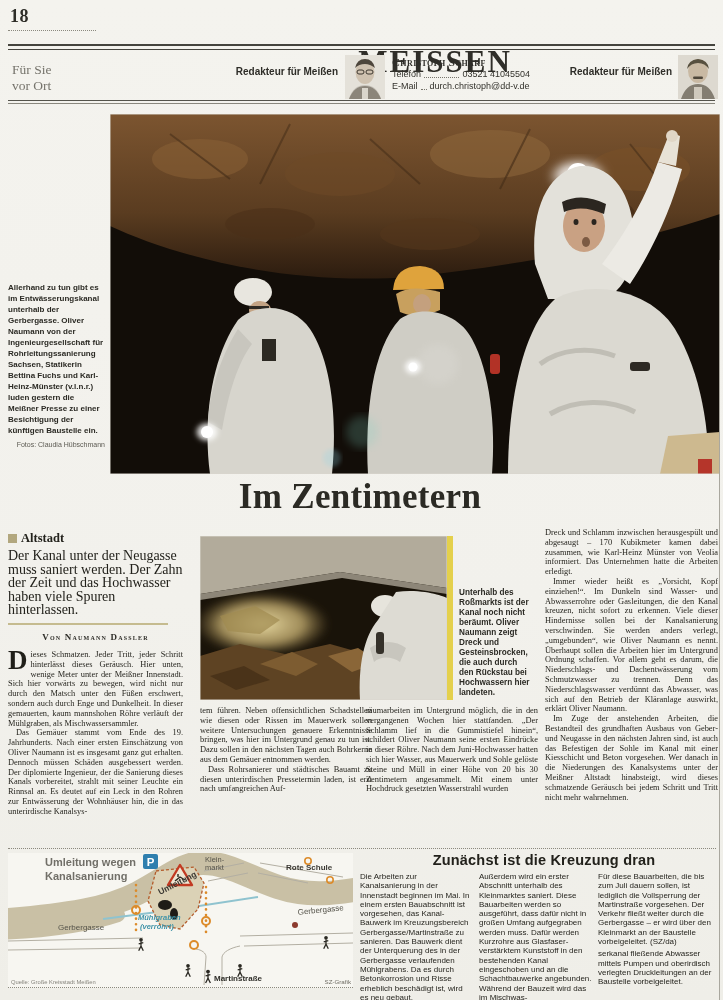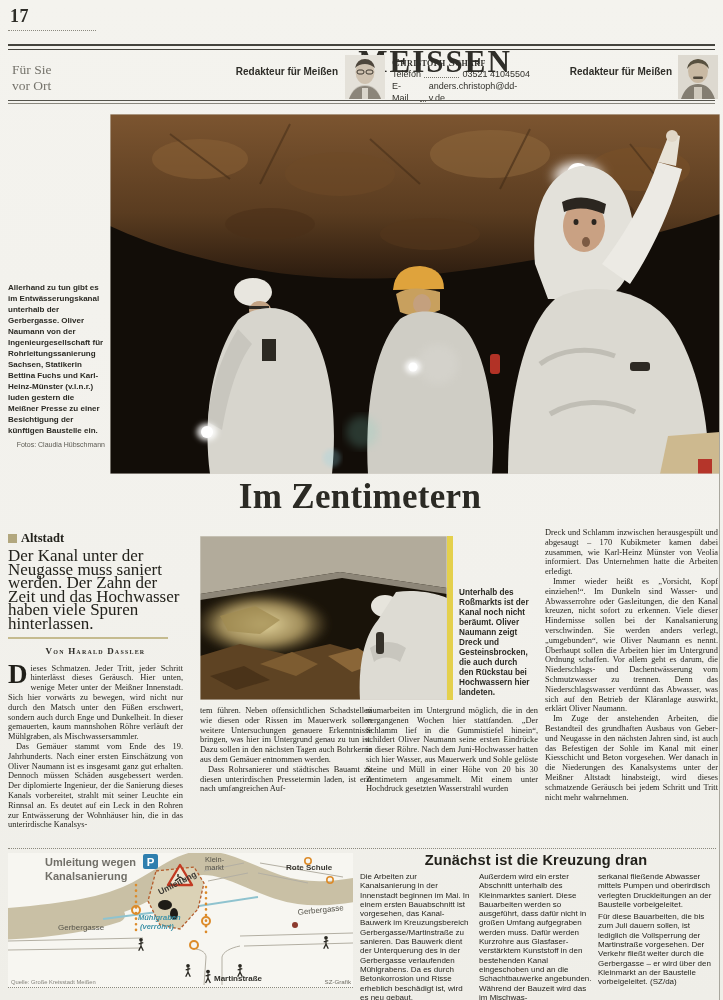--- a/index.html
+++ b/index.html
@@ -19,39 +19,39 @@
   .role{font-size:10px;font-weight:bold;color:#2e2d28;}
   .c-name{font-size:11px;font-variant:small-caps;font-weight:bold;letter-spacing:.4px;color:#2e2d28;}
   .c-row{display:flex;align-items:flex-end;font-family:"Liberation Sans",sans-serif;font-size:9px;color:#33322c;width:138px;line-height:12px;}
   .c-row .lead{flex:1;border-bottom:1px dotted #77756c;margin:0 3px 2px 3px;min-width:6px;}
   
   .caption{font-family:"Liberation Sans",sans-serif;font-weight:bold;font-size:8px;line-height:11px;color:#2b2a24;}
   .credit{font-family:"Liberation Sans",sans-serif;font-size:7px;color:#5c5a52;}
   .headline{font-size:35px;font-weight:bold;color:#2b2a24;text-align:center;letter-spacing:.3px;}
   .kicker{font-size:12.5px;font-weight:bold;color:#23221c;}
   .kicker-sq{display:inline-block;width:9px;height:9px;background:#b2a77e;margin-right:4px;vertical-align:-1px;}
-  .deck{font-size:17px;line-height:13.6px;color:#23221c;}
+  .deck{font-size:14px;line-height:13.6px;color:#23221c;}
   .beige-rule{height:2px;background:#c5bb8f;}
   .byline{font-size:9px;font-variant:small-caps;font-weight:bold;letter-spacing:1.2px;text-align:center;color:#2e2d28;}
   .body{font-size:8.4px;line-height:9.8px;text-align:justify;color:#201f19;}
   .body p{margin:0;}
   .body p.ind{text-indent:8px;}
   .dropcap{float:left;font-size:27px;line-height:20px;font-weight:bold;padding-right:3px;color:#201f19;}
   
   .b-headline{font-family:"Liberation Sans",sans-serif;font-size:14.5px;font-weight:bold;color:#22211b;text-align:center;letter-spacing:.2px;}
   .b-body{font-family:"Liberation Sans",sans-serif;font-size:8px;line-height:9.3px;color:#26251f;text-align:left;}
   .b-body p{margin:0 0 3px 0;}
   .edge-line{width:1px;background:#a9a79e;}
 </style>
 </head>
 <body>
 
 <div id="page">
 
-  <div class="abs pagenum" style="left:10px;top:6px;">17</div>
+  <div class="abs pagenum" style="left:10px;top:6px;">18</div>
   <div class="abs dotted" style="left:8px;top:30px;width:88px;"></div>
   <div class="abs section-title" style="left:310px;top:8px;width:250px;margin-top:36px;">MEISSEN</div>
   <div class="abs rule-double" style="left:8px;top:44px;width:707px;"></div>
 
   <div class="abs fuer-sie" style="left:12px;top:62px;">
     <div>Für Sie</div>
     <div>vor Ort</div>
   </div>
   <div class="abs role sans" style="left:205px;top:66px;width:133px;text-align:right;">Redakteur für Meißen</div>
 
@@ -71,21 +71,21 @@
   <div class="abs" style="left:392px;top:56px;">
     <div class="c-name">Christoph Scharf</div>
     <div class="c-row">
       <span>Telefon</span>
       <span class="lead"></span>
       <span>03521 41045504</span>
     </div>
     <div class="c-row">
       <span>E-Mail</span>
       <span class="lead" style="flex:0 0 6px;"></span>
-      <span>anders.christoph@dd-v.de</span>
+      <span>durch.christoph@dd-v.de</span>
     </div>
   </div>
 
   <div class="abs role sans" style="left:540px;top:66px;width:132px;text-align:right;">Redakteur für Meißen</div>
 
   <div class="abs" style="left:678px;top:55px;">
     <svg width="40" height="44" viewBox="0 0 40 44">
       <rect width="40" height="44" fill="#ddd9d0"></rect>
       <path d="M3,44 Q8,29 20,29 Q32,29 37,44 Z" fill="#837d71"></path>
       <ellipse cx="20" cy="16" rx="10" ry="12" fill="#c9b9a3"></ellipse>
@@ -184,21 +184,21 @@
   <div class="abs credit" style="left:8px;top:441px;width:97px;text-align:right;">Fotos: Claudia Hübschmann</div>
 
   <div class="abs headline" style="left:150px;top:477px;width:420px;">Im Zentimetern</div>
 
   <div class="abs" style="left:8px;top:528px;width:175px;">
     <div>
       <span class="kicker-sq"></span><span class="kicker">Altstadt</span>
     </div>
     <div class="deck" style="margin-top:3px;">Der Kanal unter der Neugasse muss saniert werden. Der Zahn der Zeit und das Hochwasser haben viele Spuren hinterlassen.</div>
     <div class="beige-rule" style="width:160px;margin-top:6px;"></div>
-    <div class="byline" style="margin-top:7px;">Von Harald Dassler</div>
+    <div class="byline" style="margin-top:7px;">Von Naumann Dassler</div>
     <div class="body" style="margin-top:8px;">
       <p><span class="dropcap">D</span><span>ieses Schmatzen. Jeder Tritt, jeder Schritt hinterlässt dieses Geräusch. Hier unten, wenige Meter unter der Meißner Innenstadt. Sich hier vorwärts zu bewegen, wird nicht nur durch den Matsch unter den Füßen erschwert, sondern auch durch Enge und Dunkelheit. In dieser gemauerten, kaum mannshohen Röhre verläuft der Mühlgraben, als Mischwassersammler.</span></p>
       <p class="ind">Das Gemäuer stammt vom Ende des 19. Jahrhunderts. Nach einer ersten Einschätzung von Oliver Naumann ist es insgesamt ganz gut erhalten. Dennoch müssen Schäden ausgebessert werden. Der diplomierte Ingenieur, der die Sanierung dieses Kanals vorbereitet, strahlt mit seiner Leuchte ein Rinnsal an. Es deutet auf ein Leck in den Rohren zur Entwässerung der Wohnhäuser hin, die in das unterirdische Kanalsys-</p>
     </div>
   </div>
 
   <div class="abs" style="left:200px;top:536px;">
     <svg width="247" height="164" viewBox="0 0 247 164">
       <defs>
         <radialGradient id="wallglow" cx="0.5" cy="0.5" r="0.5">
@@ -317,26 +317,26 @@
       <text transform="translate(290,62) rotate(-6)" font-size="8" fill="#55534a">Gerbergasse</text>
       <text x="130" y="67" font-size="7.5" font-weight="bold" font-style="italic" fill="#3f93a8">Mühlgraben</text>
       <text x="132" y="76" font-size="7.5" font-weight="bold" font-style="italic" fill="#3f93a8">(verrohrt)</text>
       <text x="206" y="128" font-size="8" font-weight="bold" fill="#2f2e29">Martinstraße</text>
       <use href="#ped" transform="translate(200,124) scale(1.2)"></use>
       <text x="3" y="131" font-size="5.8" fill="#86847c">Quelle: Große Kreisstadt Meißen</text>
       <text x="343" y="131" font-size="6.2" fill="#6f6d64" text-anchor="end">SZ-Grafik</text>
     </svg>
   </div>
 
-  <div class="abs b-headline" style="left:356px;top:852px;width:360px;">Zunächst ist die Kreuzung dran</div>
+  <div class="abs b-headline" style="left:364px;top:852px;width:360px;">Zunächst ist die Kreuzung dran</div>
   <div class="abs b-body" style="left:360px;top:872px;width:113px;">
     <p>Die Arbeiten zur Kanalsanierung in der Innenstadt beginnen im Mai. In einem ersten Bauabschnitt ist vorgesehen, das Kanal-Bauwerk im Kreuzungsbereich Gerbergasse/Martinstraße zu sanieren. Das Bauwerk dient der Unterquerung des in der Gerbergasse verlaufenden Mühlgrabens. Da es durch Betonkorrosion und Risse erheblich beschädigt ist, wird es neu gebaut.</p>
   </div>
   <div class="abs b-body" style="left:479px;top:872px;width:113px;">
     <p>Außerdem wird ein erster Abschnitt unterhalb des Kleinmarktes saniert. Diese Bauarbeiten werden so ausgeführt, dass dafür nicht in großen Umfang aufgegraben werden muss. Dafür werden Kurzrohre aus Glasfaser-verstärktem Kunststoff in den bestehenden Kanal eingeschoben und an die Schachtbauwerke angebunden. Während der Bauzeit wird das im Mischwas-</p>
   </div>
   <div class="abs b-body" style="left:598px;top:872px;width:118px;">
+    <p>Für diese Bauarbeiten, die bis zum Juli dauern sollen, ist lediglich die Vollsperrung der Martinstraße vorgesehen. Der Verkehr fließt weiter durch die Gerbergasse – er wird über den Kleinmarkt an der Baustelle vorbeigeleitet. (SZ/da)</p>
     <p>serkanal fließende Abwasser mittels Pumpen und oberirdisch verlegten Druckleitungen an der Baustelle vorbeigeleitet.</p>
-    <p>Für diese Bauarbeiten, die bis zum Juli dauern sollen, ist lediglich die Vollsperrung der Martinstraße vorgesehen. Der Verkehr fließt weiter durch die Gerbergasse – er wird über den Kleinmarkt an der Baustelle vorbeigeleitet. (SZ/da)</p>
   </div>
 
   <div class="abs edge-line" style="left:719px;top:260px;height:740px;"></div>
 </div>
 
 </body></html>

